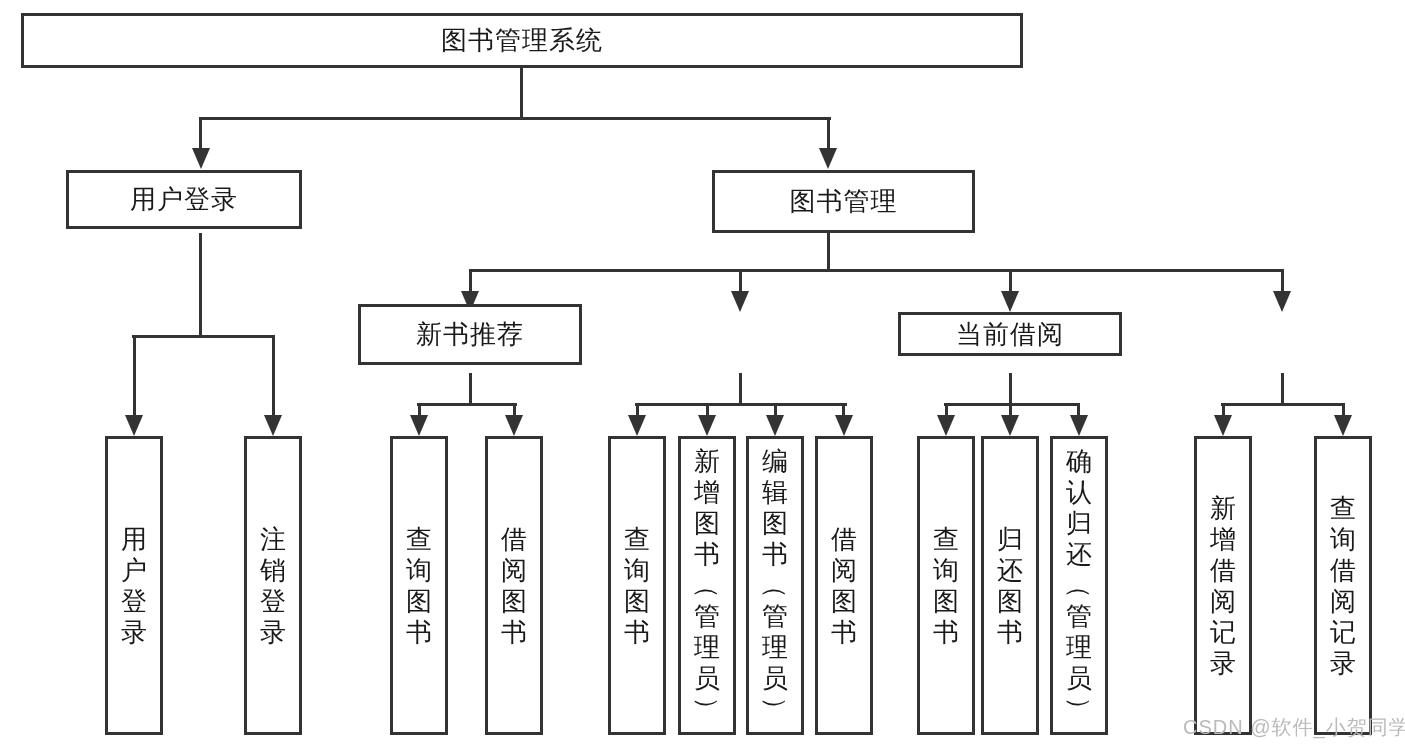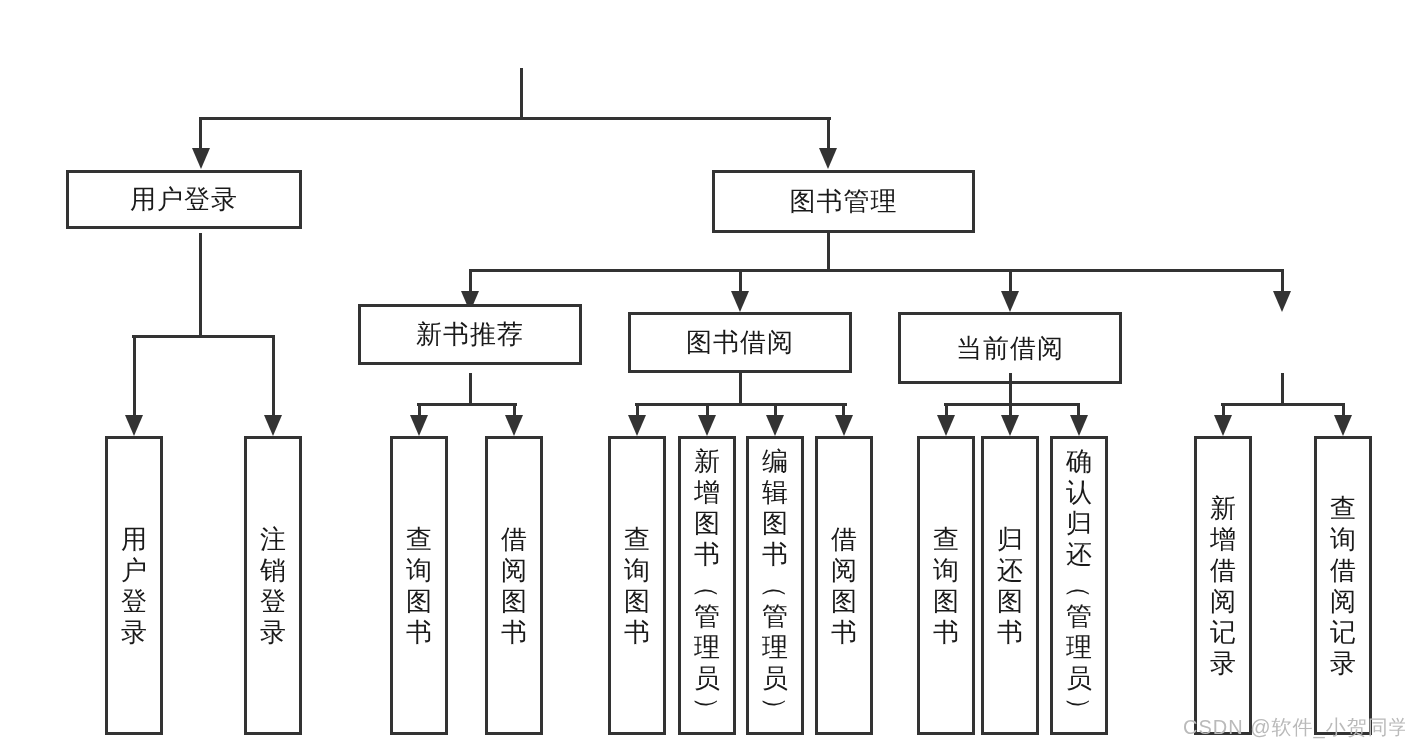--- a/index.html
+++ b/index.html
@@ -30,20 +30,23 @@
   .watermark{
     position:absolute;left:1183px;top:714px;font-size:20px;color:var(--watermark);
     white-space:nowrap;letter-spacing:1px;
   }
 </style>
 </head>
 <body>
 
 <div id="stage">
 
+  <div class="box" style="left:21px;top:13px;width:1002px;height:55px">
+    <span>图书管理系统</span>
+  </div>
 
   <div class="vline" style="left:520px;top:68px;width:3px;height:50px"></div>
   <div class="hline" style="left:199px;top:117px;width:632px;height:3px"></div>
   <div class="vline" style="left:199px;top:117px;width:3px;height:36px"></div>
   <div class="vline" style="left:827px;top:117px;width:3px;height:36px"></div>
   <div class="arrow" style="left:192px;top:148px"></div>
   <div class="arrow" style="left:819px;top:148px"></div>
 
   <div class="box" style="left:66px;top:170px;width:236px;height:59px">
     <span>用户登录</span>
@@ -66,24 +69,21 @@
   <div class="vline" style="left:1009px;top:269px;width:3px;height:25px"></div>
   <div class="vline" style="left:1281px;top:269px;width:3px;height:25px"></div>
   <div class="arrow" style="left:461px;top:291px"></div>
   <div class="arrow" style="left:731px;top:291px"></div>
   <div class="arrow" style="left:1001px;top:291px"></div>
   <div class="arrow" style="left:1273px;top:291px"></div>
 
   <div class="box" style="left:358px;top:304px;width:224px;height:61px">
     <span>新书推荐</span>
   </div>
-  <div class="box" style="left:628px;top:312px;width:224px;height:61px">
-    <span>图书借阅</span>
-  </div>
-  <div class="box" style="left:898px;top:312px;width:224px;height:72px">
+  <div class="box" style="left:898px;top:312px;width:224px;height:44px">
     <span>当前借阅</span>
   </div>
 
   <div class="vline" style="left:469px;top:373px;width:3px;height:32px"></div>
   <div class="hline" style="left:417px;top:403px;width:100px;height:3px"></div>
   <div class="vline" style="left:418px;top:403px;width:3px;height:14px"></div>
   <div class="vline" style="left:513px;top:403px;width:3px;height:14px"></div>
   <div class="arrow" style="left:410px;top:415px"></div>
   <div class="arrow" style="left:505px;top:415px"></div>
 

